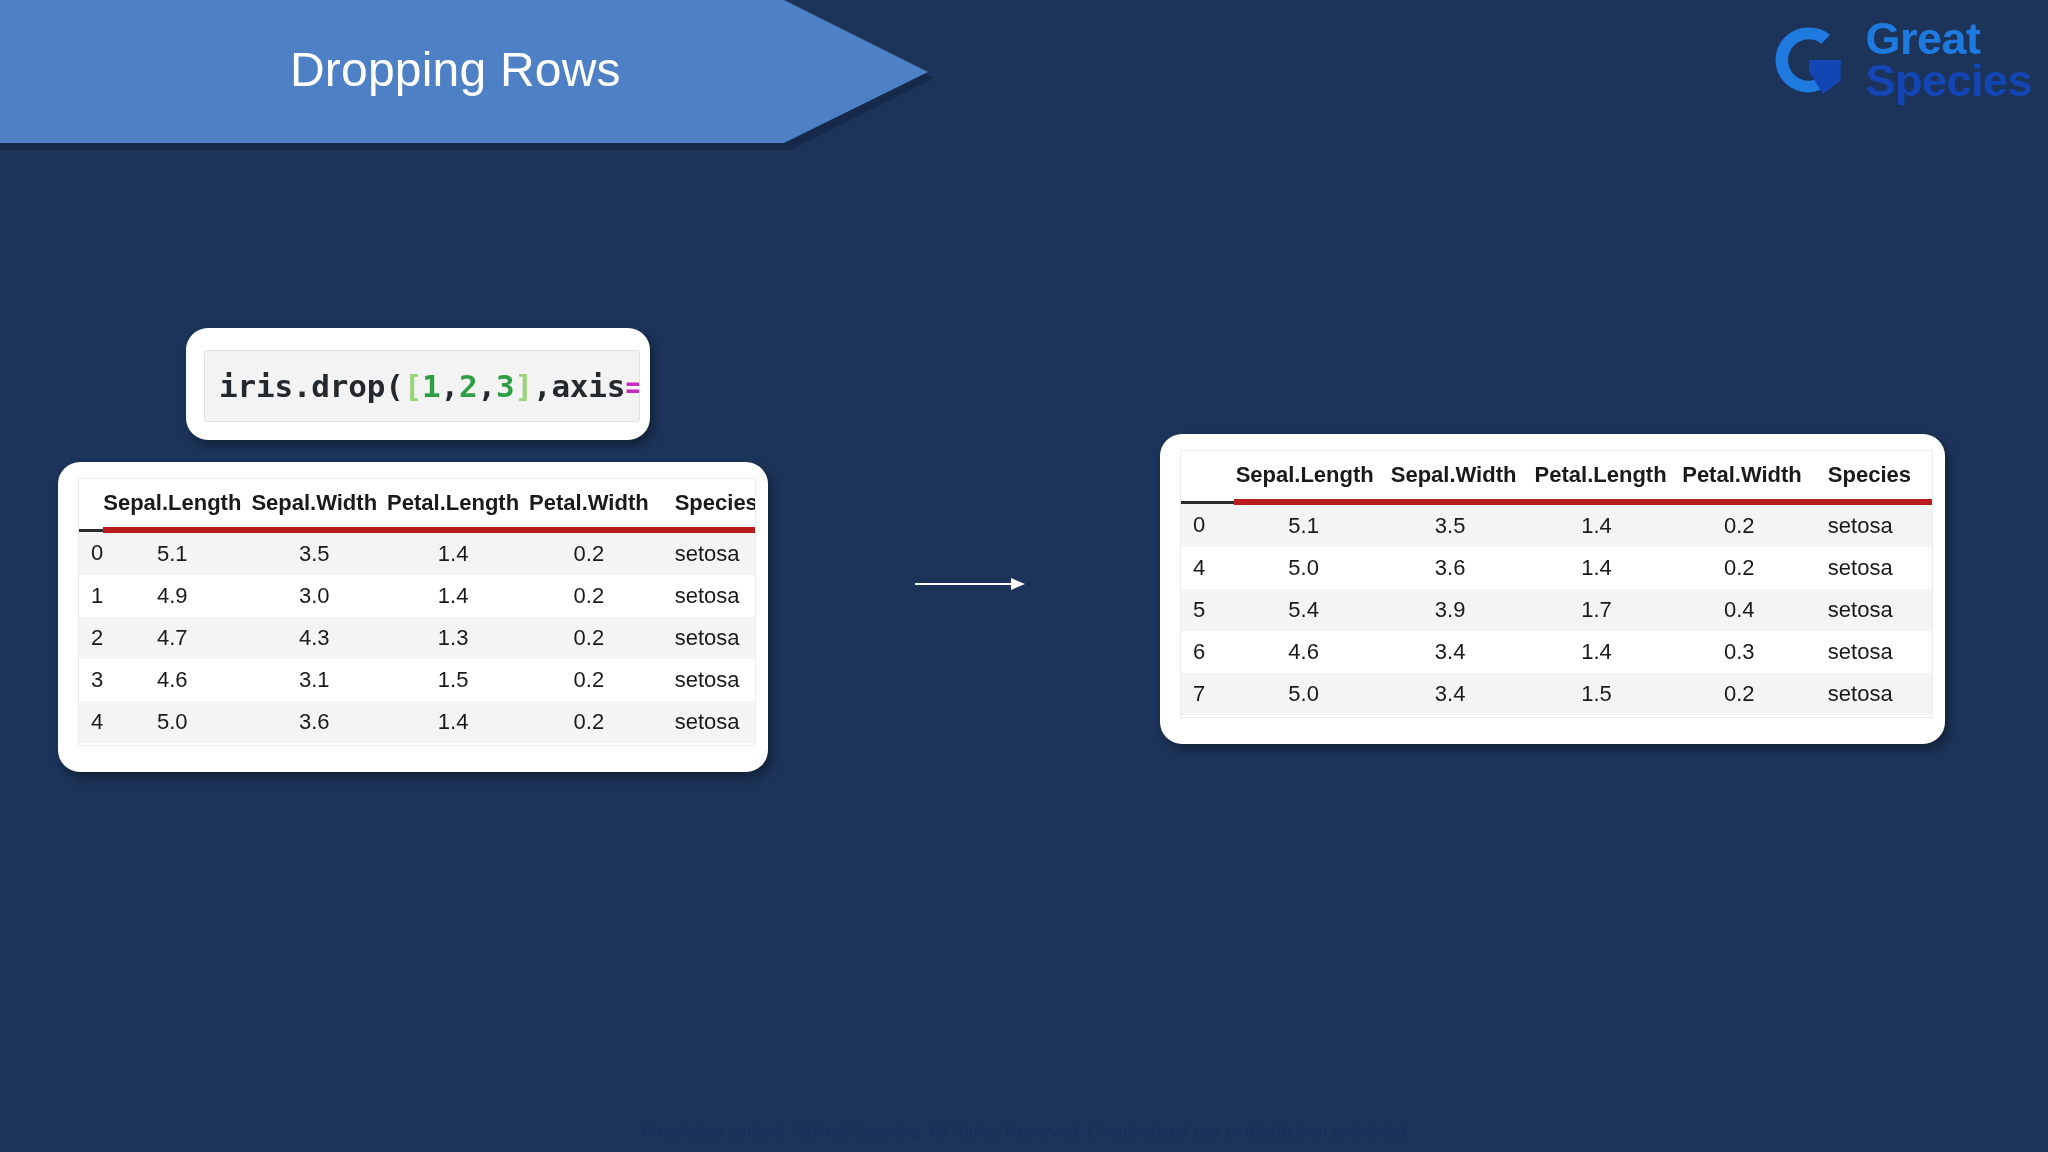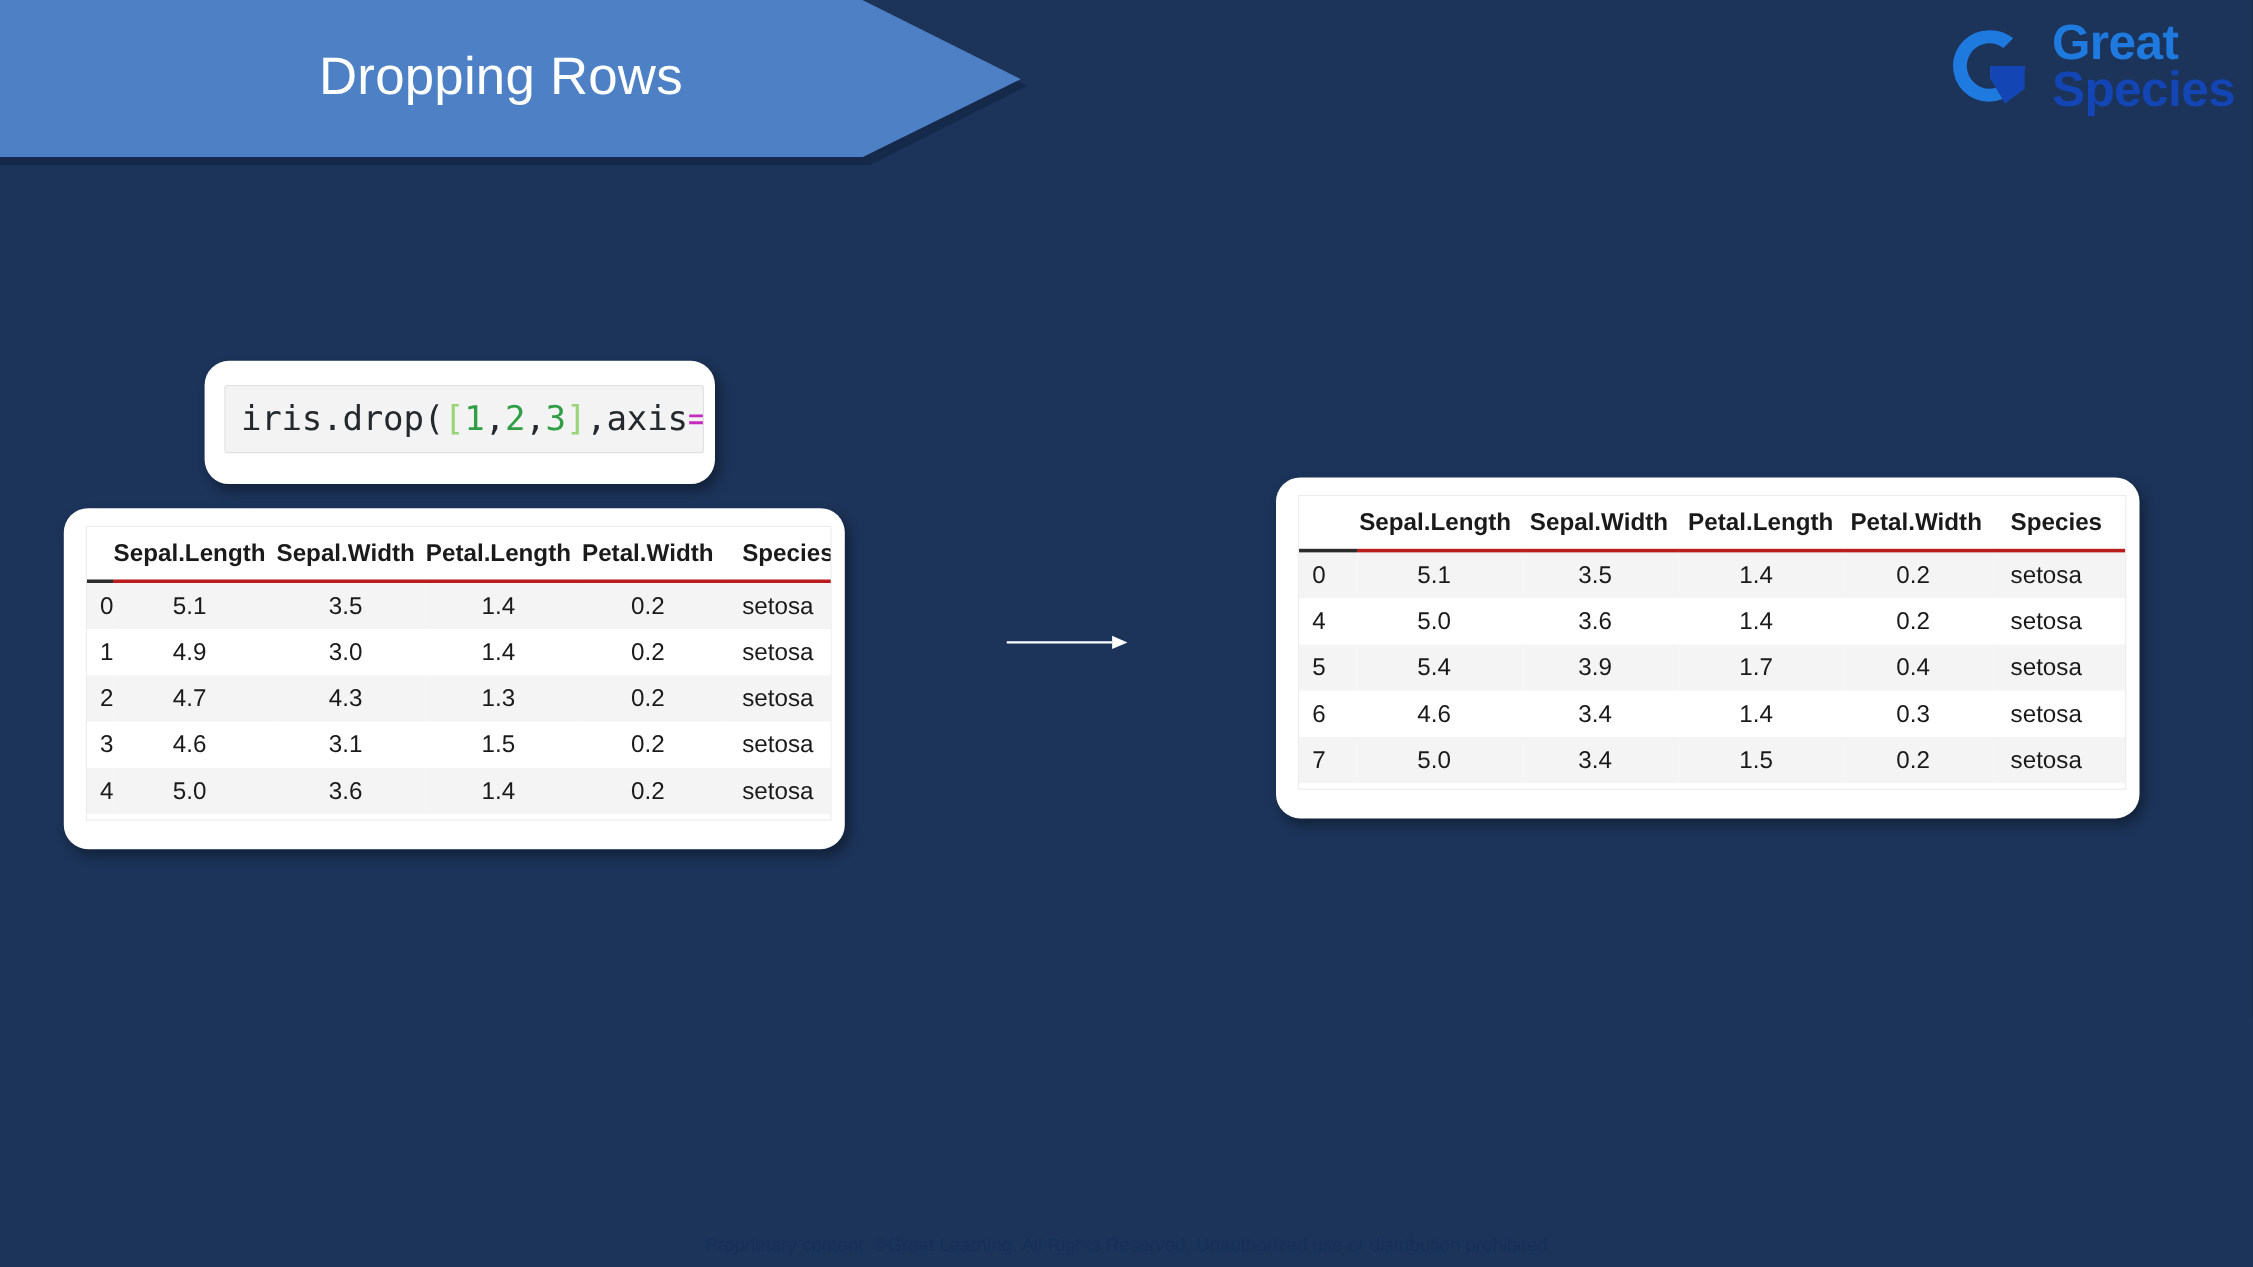--- a/index.html
+++ b/index.html
@@ -91,29 +91,30 @@
     left: 186px;
     top: 328px;
     width: 464px;
     height: 112px;
   }
   .code-inner {
     position: absolute;
     left: 18px;
     top: 22px;
     right: 10px;
-    height: 62px;
+    height: 72px;
     background: #f3f3f3;
     border: 1px solid #e0e0e0;
     border-radius: 3px;
     display: flex;
     align-items: center;
     padding-left: 14px;
     box-sizing: border-box;
     overflow: hidden;
+    font-weight: bold;
   }
   .code-text {
     font-family: "DejaVu Sans Mono", "Liberation Mono", monospace;
     font-size: 31px;
     color: #24292e;
     white-space: nowrap;
     letter-spacing: -0.2px;
   }
   .tok-plain  { color: #24292e; }
   .tok-num    { color: #2f9e44; }
@@ -153,21 +154,21 @@
   table.df th, table.df td {
     padding: 0;
     height: 42px;
     font-size: 22px;
     white-space: nowrap;
   }
   table.df thead th {
     font-weight: 700;
     text-align: right;
     padding-right: 10px;
-    border-bottom: 3px solid #b91c1c;
+    border-bottom: 6px solid #b91c1c;
     height: 48px;
     vertical-align: middle;
   }
   table.df thead th.idx-col { border-bottom: 3px solid #2b2b2b; }
   table.df tbody td {
     text-align: center;
     padding-right: 10px;
     font-weight: 400;
   }
   table.df tbody td.idx-col {

